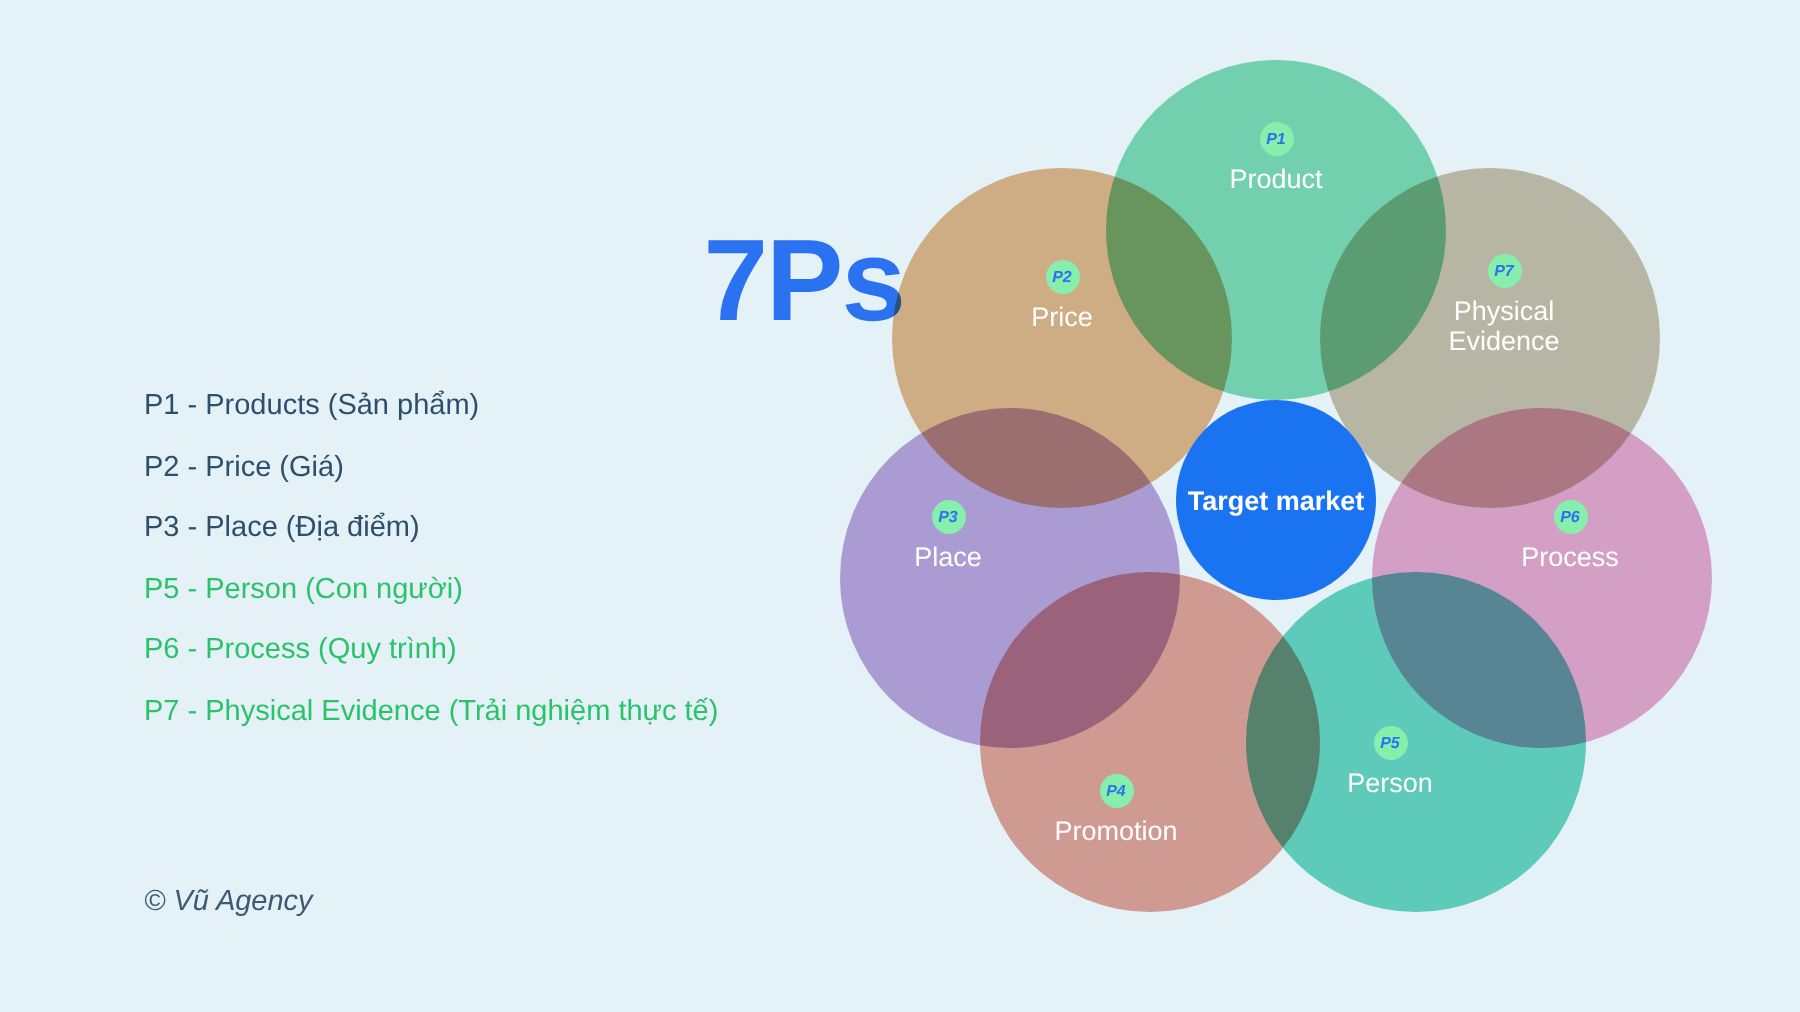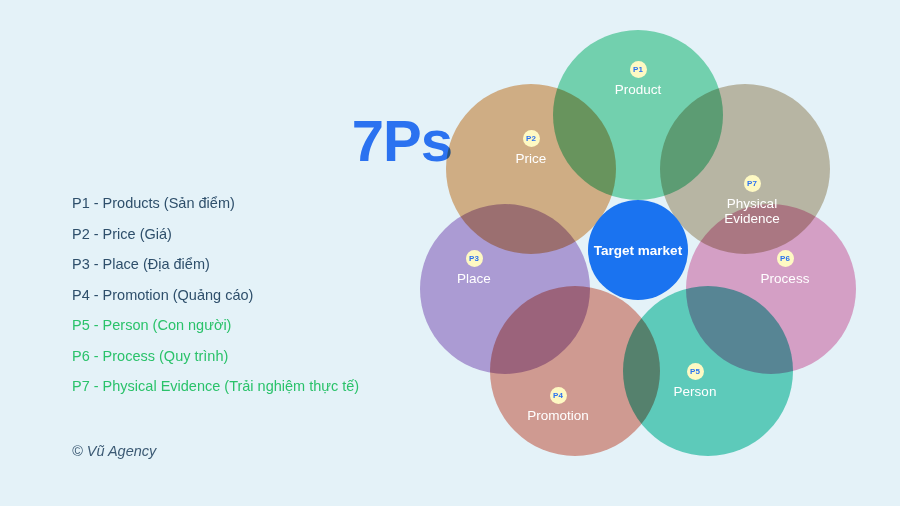--- a/index.html
+++ b/index.html
@@ -73,27 +73,28 @@
     font-size: 13.5px;
     line-height: 15px;
     width: 120px;
     pointer-events: none;
   }
   .badge {
     display: block;
     width: 17px;
     height: 17px;
     border-radius: 50%;
-    background: #fef9c3;
+    background: #86efac;
     color: #2b72f0;
     font-size: 8px;
     font-weight: bold;
     line-height: 17px;
     text-align: center;
     margin: 0 auto 4px auto;
+    font-style: italic;
   }
   #center-circle {
     position: absolute;
     width: 100px;
     height: 100px;
     border-radius: 50%;
     background: #1a73f0;
     left: 168px;
     top: 182px;
     z-index: 20;
@@ -116,24 +117,23 @@
   .label-layer { z-index: 15; }
 </style>
 </head>
 <body>
 
 <div id="slide">
 
   <div id="left-panel">
     <div id="title">7Ps</div>
 
-    <div class="list-item dark">P1 - Products (Sản điểm)</div>
+    <div class="list-item dark">P1 - Products (Sản phẩm)</div>
     <div class="list-item dark">P2 - Price (Giá)</div>
     <div class="list-item dark">P3 - Place (Địa điểm)</div>
-    <div class="list-item dark">P4 - Promotion (Quảng cáo)</div>
     <div class="list-item green">P5 - Person (Con người)</div>
     <div class="list-item green">P6 - Process (Quy trình)</div>
     <div class="list-item green">P7 - Physical Evidence (Trải nghiệm thực tế)</div>
   </div>
 
   <div id="credit">© Vũ Agency</div>
 
   <div id="diagram">
 
     <div class="petal" style="left:133px; top:12px;  width:170px; height:170px; background:#7fdbb3;"></div>
@@ -147,21 +147,21 @@
     <div class="petal-label label-layer" style="left:158px; top:43px;">
       <span class="badge">P1</span>
       <span>Product</span>
     </div>
 
     <div class="petal-label label-layer" style="left:51px; top:112px;">
       <span class="badge">P2</span>
       <span>Price</span>
     </div>
 
-    <div class="petal-label label-layer" style="left:272px; top:109px;margin-top:48px;">
+    <div class="petal-label label-layer" style="left:272px; top:109px;">
       <span class="badge">P7</span>
       <span style="white-space:pre-line;">Physical
 Evidence</span>
     </div>
 
     <div class="petal-label label-layer" style="left:-6px; top:232px;">
       <span class="badge">P3</span>
       <span>Place</span>
     </div>
 

